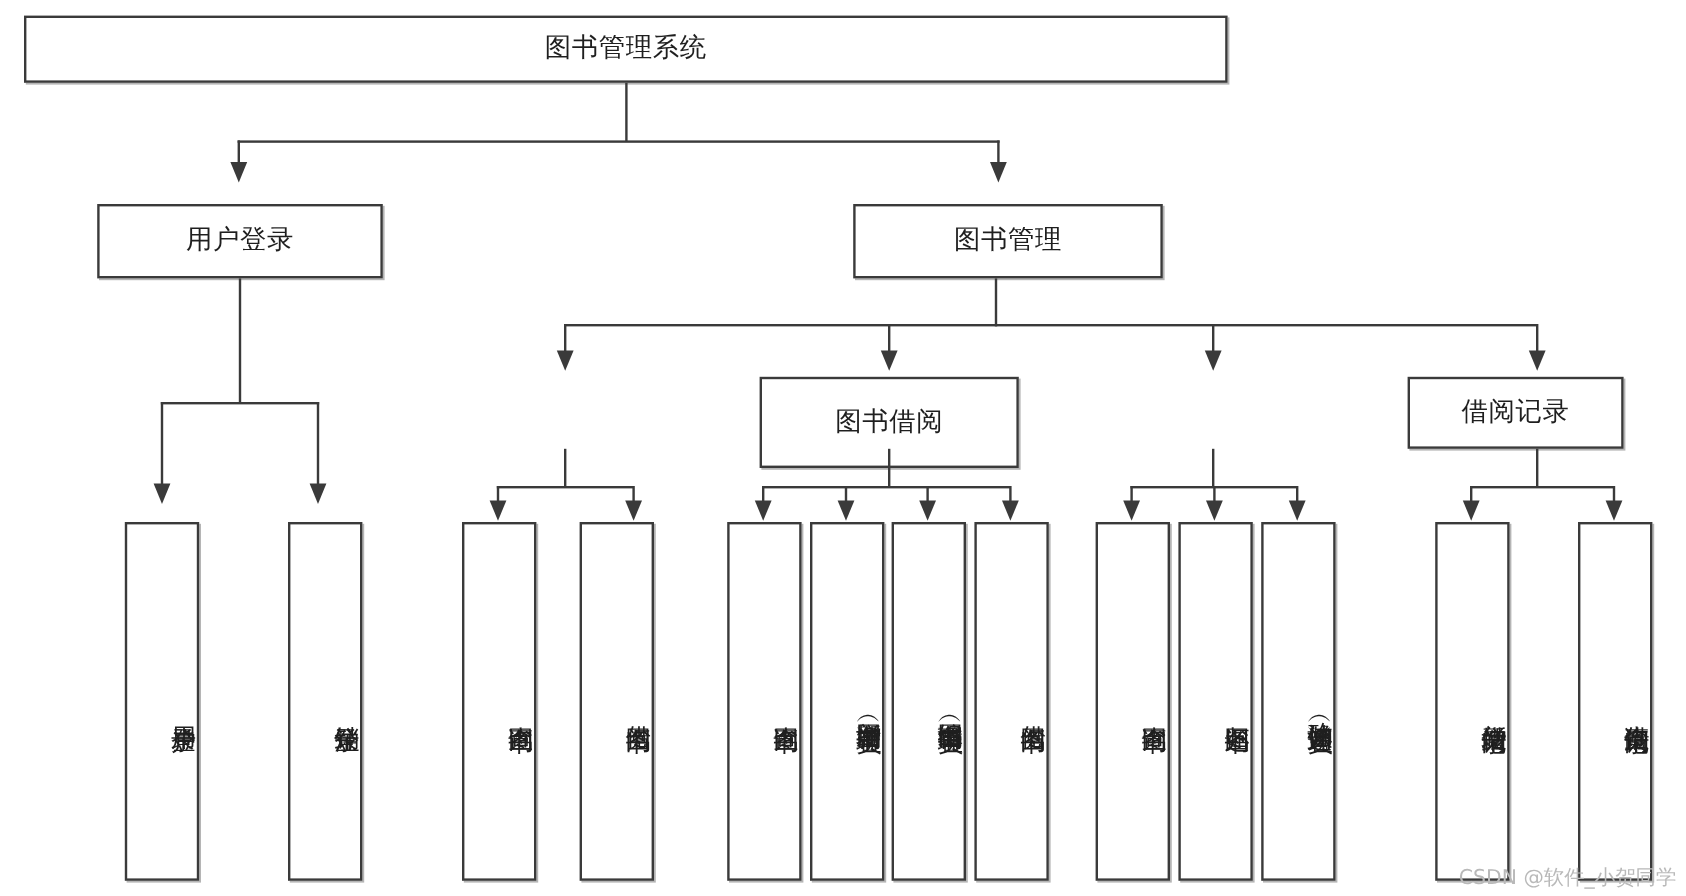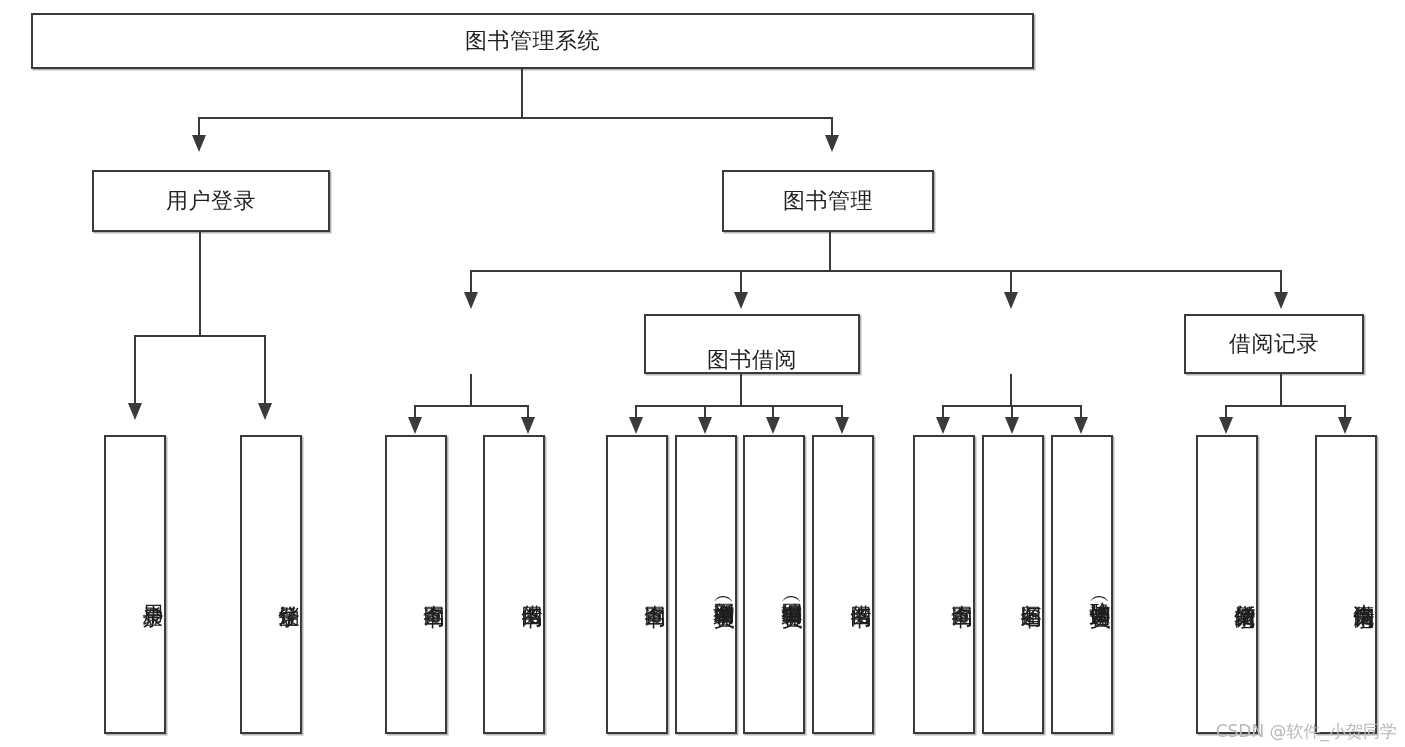--- a/index.html
+++ b/index.html
@@ -27,21 +27,20 @@
     box-shadow: 1.5px 1.5px 0 0 rgba(120,120,120,0.55);
     display: flex;
     align-items: center;
     justify-content: center;
     color: #1f1f1f;
     letter-spacing: 0.5px;
   }
   .node.horiz {
     font-size: 22px;
     line-height: 1.1;
-    margin-left: 11px;
   }
   
   .node.vert {
     font-size: 21px;
     writing-mode: vertical-rl;
     text-orientation: upright;
     align-items: flex-start;
     justify-content: center;
     padding-top: 10px;
     line-height: 1.12;
@@ -91,21 +90,21 @@
   <div class="hline" style="left:198px; top:117px; width:635px; height:2px;"></div>
 
   <div class="vline" style="left:198px; top:117px; width:2px; height:21px;"></div>
   <div class="arrow" style="left:192px; top:135px;"></div>
   <div class="vline" style="left:831px; top:117px; width:2px; height:21px;"></div>
   <div class="arrow" style="left:825px; top:135px;"></div>
 
   <div class="node horiz" style="left:81px; top:170px; width:238px; height:62px;">
     <span>用户登录</span>
   </div>
-  <div class="node horiz" style="left:711px; top:170px; width:212px; height:62px;">
+  <div class="node horiz" style="left:711px; top:170px; width:258px; height:62px;">
     <span>图书管理</span>
   </div>
 
   <div class="vline" style="left:199px; top:232px; width:2px; height:104px;"></div>
   <div class="hline" style="left:134px; top:335px; width:132px; height:2px;"></div>
   <div class="vline" style="left:134px; top:335px; width:2px; height:70px;"></div>
   <div class="arrow" style="left:128px; top:403px;"></div>
   <div class="vline" style="left:264px; top:335px; width:2px; height:70px;"></div>
   <div class="arrow" style="left:258px; top:403px;"></div>
 
@@ -113,21 +112,21 @@
   <div class="hline" style="left:470px; top:270px; width:811px; height:2px;"></div>
   <div class="vline" style="left:470px; top:270px; width:2px; height:24px;"></div>
   <div class="arrow" style="left:464px; top:292px;"></div>
   <div class="vline" style="left:740px; top:270px; width:2px; height:24px;"></div>
   <div class="arrow" style="left:734px; top:292px;"></div>
   <div class="vline" style="left:1010px; top:270px; width:2px; height:24px;"></div>
   <div class="arrow" style="left:1004px; top:292px;"></div>
   <div class="vline" style="left:1280px; top:270px; width:2px; height:24px;"></div>
   <div class="arrow" style="left:1274px; top:292px;"></div>
 
-  <div class="node horiz" style="left:633px; top:314px; width:216px; height:60px;align-items:flex-end;">
+  <div class="node horiz" style="left:633px; top:314px; width:216px; height:76px;">
     <span>图书借阅</span>
   </div>
   <div class="node horiz" style="left:1173px; top:314px; width:180px; height:60px;">
     <span>借阅记录</span>
   </div>
 
   <div class="vline" style="left:470px; top:374px; width:2px; height:32px;"></div>
   <div class="hline" style="left:414px; top:405px; width:114px; height:2px;"></div>
   <div class="vline" style="left:414px; top:405px; width:2px; height:14px;"></div>
   <div class="arrow" style="left:408px; top:417px;"></div>

